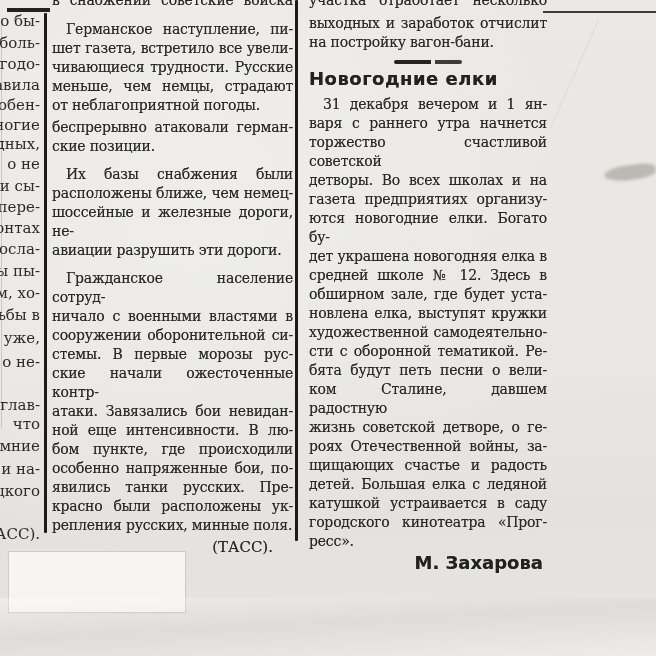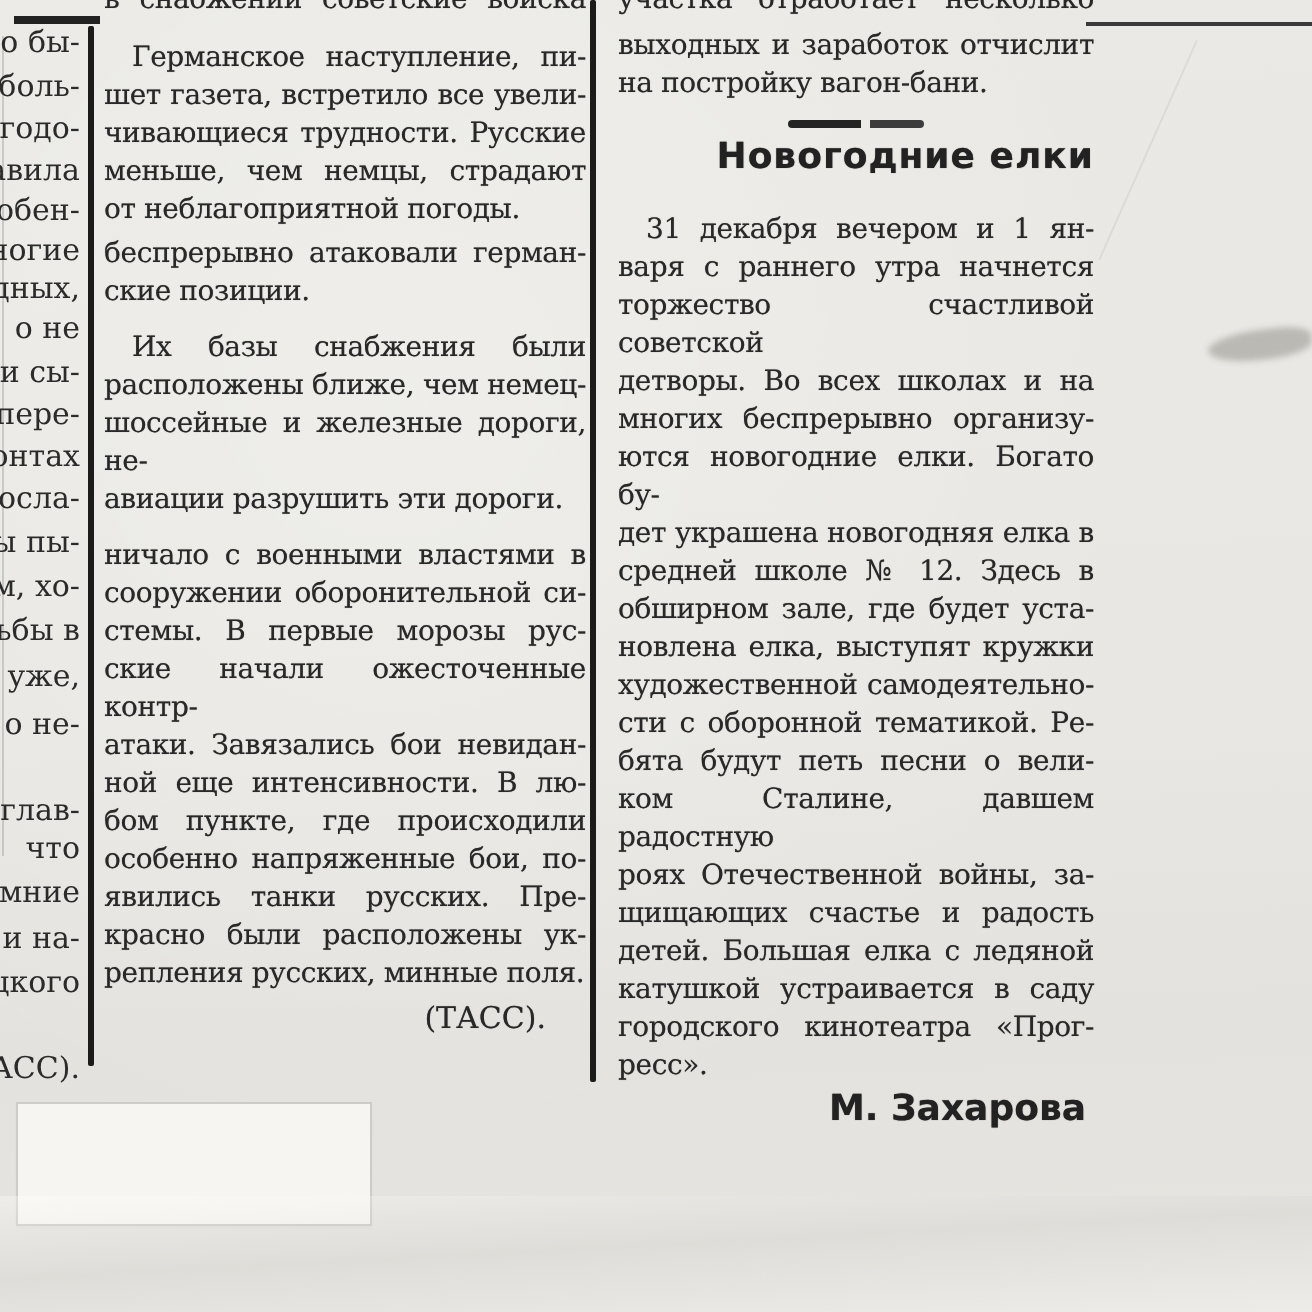--- a/index.html
+++ b/index.html
@@ -47,23 +47,23 @@
   .cutline{height:11px;overflow:hidden;}
   .cutline .line{margin-top:-9px;}
   .para{margin-top:9px;}
   .para.first{margin-top:3px;}
 
   .byline-mid{font-size:15px;line-height:19px;text-align:right;padding-right:20px;margin-top:3px;
     color:#282828;text-shadow:0 0 .4px rgba(30,30,30,.55);}
   .divider{margin:8px auto 4px auto;width:68px;height:4px;border-radius:2px;
     background:linear-gradient(90deg,#242424 0 54%, rgba(0,0,0,0) 54% 60%, #3c3c3c 60% 100%);}
   .headline{font-family:"DejaVu Sans", sans-serif;font-weight:bold;font-size:18px;line-height:22px;
-    text-align:right;letter-spacing:.5px;color:#222;margin-top:3px;
+    text-align:left;letter-spacing:.5px;color:#222;margin-top:3px;
     text-shadow:0 0 .5px rgba(20,20,20,.6);}
-  .article{margin-top:16px;}
+  .article{margin-top:5px;}
   .byline-right{font-family:"DejaVu Sans", sans-serif;font-weight:bold;font-size:18px;line-height:19px;
     text-align:right;padding-right:4px;margin-top:2px;color:#222;
     text-shadow:0 0 .5px rgba(20,20,20,.55);}
 </style>
 </head>
 <body>
 
 <div class="scan">
 
   <div class="paper-edge"></div>
@@ -113,20 +113,21 @@
         <div class="line">беспрерывно атаковали герман-</div>
         <div class="line last">ские позиции.</div>
       </div>
     <div class="para">
         <div class="line ind">Их базы снабжения были</div>
         <div class="line">расположены ближе, чем немец-</div>
         <div class="line">шоссейные и железные дороги, не-</div>
         <div class="line last">авиации разрушить эти дороги.</div>
       </div>
     <div class="para">
+        <div class="line ind">Гражданское население сотруд-</div>
         <div class="line">ничало с военными властями в</div>
         <div class="line">сооружении оборонительной си-</div>
         <div class="line">стемы. В первые морозы рус-</div>
         <div class="line">ские начали ожесточенные контр-</div>
         <div class="line">атаки. Завязались бои невидан-</div>
         <div class="line">ной еще интенсивности. В лю-</div>
         <div class="line">бом пункте, где происходили</div>
         <div class="line">особенно напряженные бои, по-</div>
         <div class="line">явились танки русских. Пре-</div>
         <div class="line">красно были расположены ук-</div>
@@ -143,30 +144,31 @@
         <div class="line">выходных и заработок отчислит</div>
         <div class="line last">на постройку вагон-бани.</div>
       </div>
     <div class="divider"></div>
     <div class="headline">Новогодние елки</div>
     <div class="para article">
         <div class="line ind">31 декабря вечером и 1 ян-</div>
         <div class="line">варя с раннего утра начнется</div>
         <div class="line">торжество счастливой советской</div>
         <div class="line">детворы. Во всех школах и на</div>
-        <div class="line">многих беспрерывно организу-</div>
+        <div class="line">газета предприятиях организу-</div>
         <div class="line">ются новогодние елки. Богато бу-</div>
         <div class="line">дет украшена новогодняя елка в</div>
         <div class="line">средней школе № 12. Здесь в</div>
         <div class="line">обширном зале, где будет уста-</div>
         <div class="line">новлена елка, выступят кружки</div>
         <div class="line">художественной самодеятельно-</div>
         <div class="line">сти с оборонной тематикой. Ре-</div>
         <div class="line">бята будут петь песни о вели-</div>
         <div class="line">ком Сталине, давшем радостную</div>
+        <div class="line">жизнь советской детворе, о ге-</div>
         <div class="line">роях Отечественной войны, за-</div>
         <div class="line">щищающих счастье и радость</div>
         <div class="line">детей. Большая елка с ледяной</div>
         <div class="line">катушкой устраивается в саду</div>
         <div class="line">городского кинотеатра «Прог-</div>
         <div class="line last">ресс».</div>
       </div>
     <div class="byline-right">М. Захарова</div>
   </div>
 

